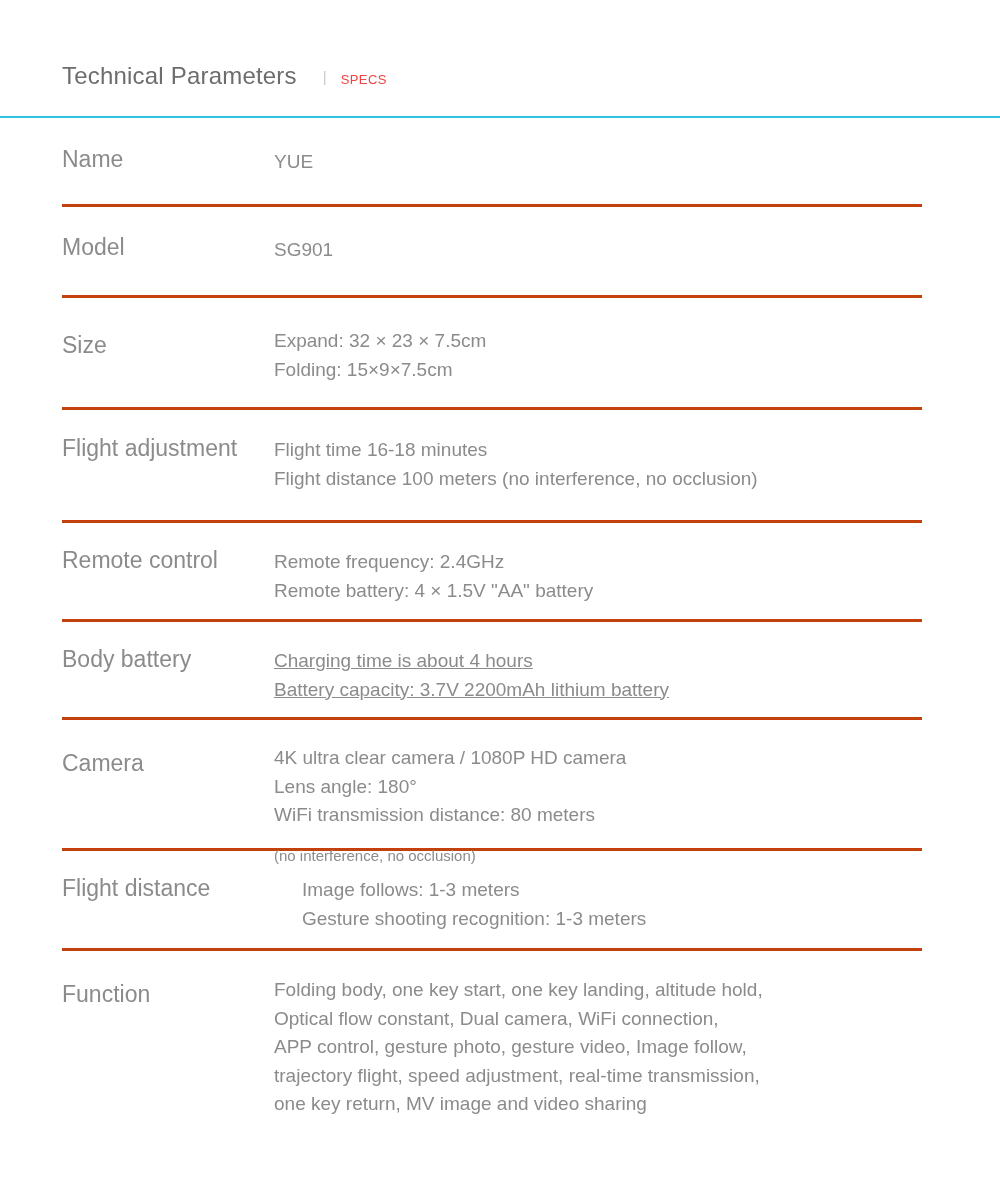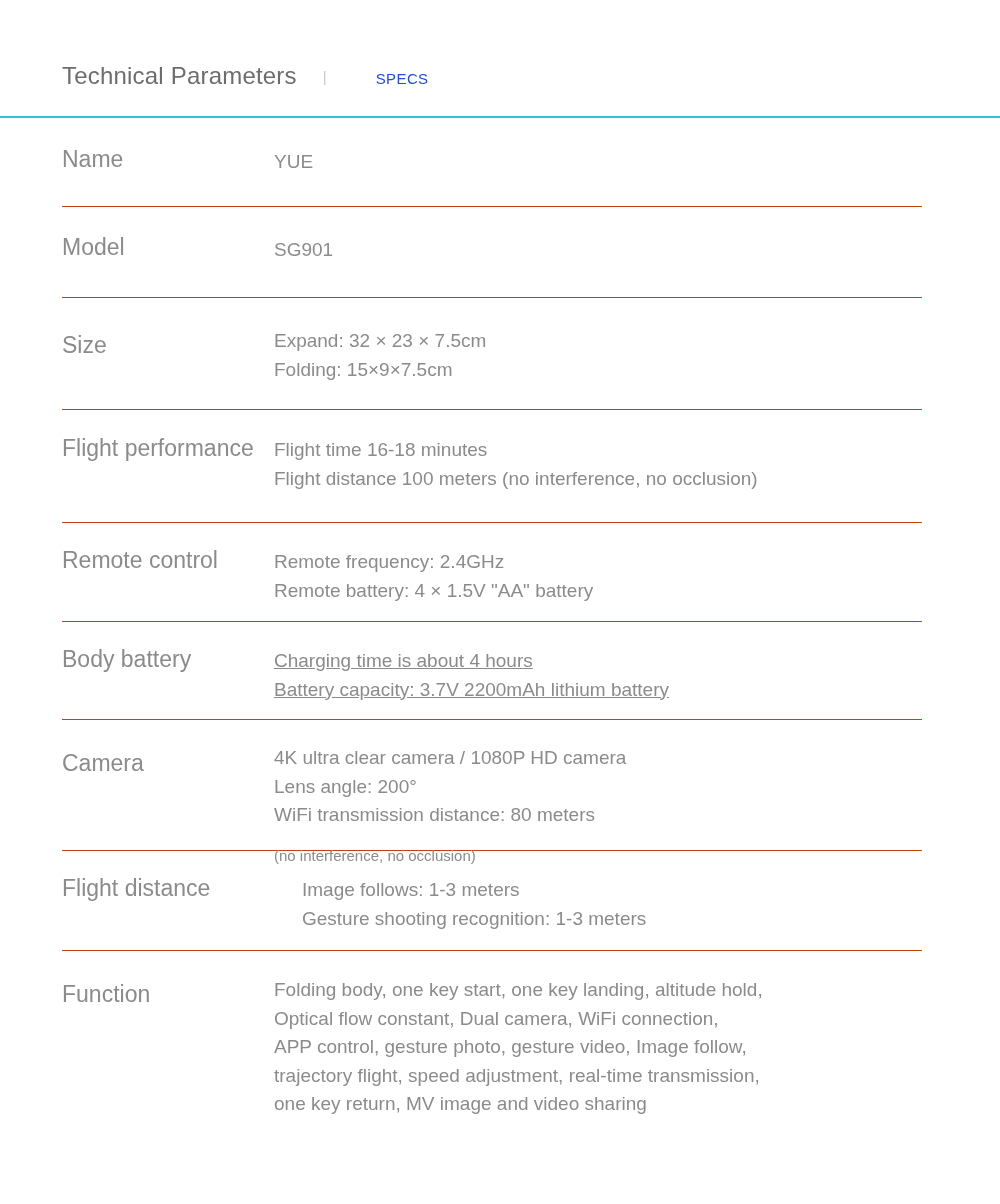--- a/index.html
+++ b/index.html
@@ -32,39 +32,38 @@
     letter-spacing: 0.2px;
   }
   .header-sep {
     display: inline-block;
     margin: 0 14px 0 26px;
     color: #c9c9c9;
     font-size: 15px;
     transform: translateY(-2px);
   }
   .header-sub {
-    font-size: 15px;
-    color: #1d4ed8;
+    font-size: 13px;
+    color: #ef4444;
     letter-spacing: 0.4px;
-    margin-left: 35px;
   }
   .header-rule {
     margin-top: 26px;
     width: 100%;
     height: 2px;
     background: #2ec4dd;
   }
   .spec-table {
     width: 860px;
     margin: 0 0 0 62px;
   }
   .spec-row {
     display: flex;
     align-items: flex-start;
-    border-bottom: 1px solid #c2410c;
+    border-bottom: 3px solid #c2410c;
     box-sizing: border-box;
   }
   .spec-row:last-child {
     border-bottom: none;
   }
   .spec-label {
     width: 212px;
     flex: 0 0 212px;
     font-size: 23px;
     color: #8b8b8b;
@@ -154,21 +153,21 @@
 
     <div class="spec-row row-size">
       <div class="spec-label">Size</div>
       <div class="spec-value">
         <span class="line">Expand: 32 × 23 × 7.5cm</span>
         <span class="line">Folding: 15×9×7.5cm</span>
       </div>
     </div>
 
     <div class="spec-row row-flightp">
-      <div class="spec-label">Flight performance</div>
+      <div class="spec-label">Flight adjustment</div>
       <div class="spec-value">
         <span class="line">Flight time 16-18 minutes</span>
         <span class="line">Flight distance 100 meters (no interference, no occlusion)</span>
       </div>
     </div>
 
     <div class="spec-row row-remote">
       <div class="spec-label">Remote control</div>
       <div class="spec-value">
         <span class="line">Remote frequency: 2.4GHz</span>
@@ -181,21 +180,21 @@
       <div class="spec-value">
         <span class="line">Charging time is about 4 hours</span>
         <span class="line">Battery capacity: 3.7V 2200mAh lithium battery</span>
       </div>
     </div>
 
     <div class="spec-row row-camera">
       <div class="spec-label">Camera</div>
       <div class="spec-value">
         <span class="line">4K ultra clear camera / 1080P HD camera</span>
-        <span class="line">Lens angle: 200°</span>
+        <span class="line">Lens angle: 180°</span>
         <span class="line">WiFi transmission distance: 80 meters</span>
         <span class="line small">(no interference, no occlusion)</span>
       </div>
     </div>
 
     <div class="spec-row row-flightd">
       <div class="spec-label">Flight distance</div>
       <div class="spec-value">
         <span class="line">Image follows: 1-3 meters</span>
         <span class="line">Gesture shooting recognition: 1-3 meters</span>

